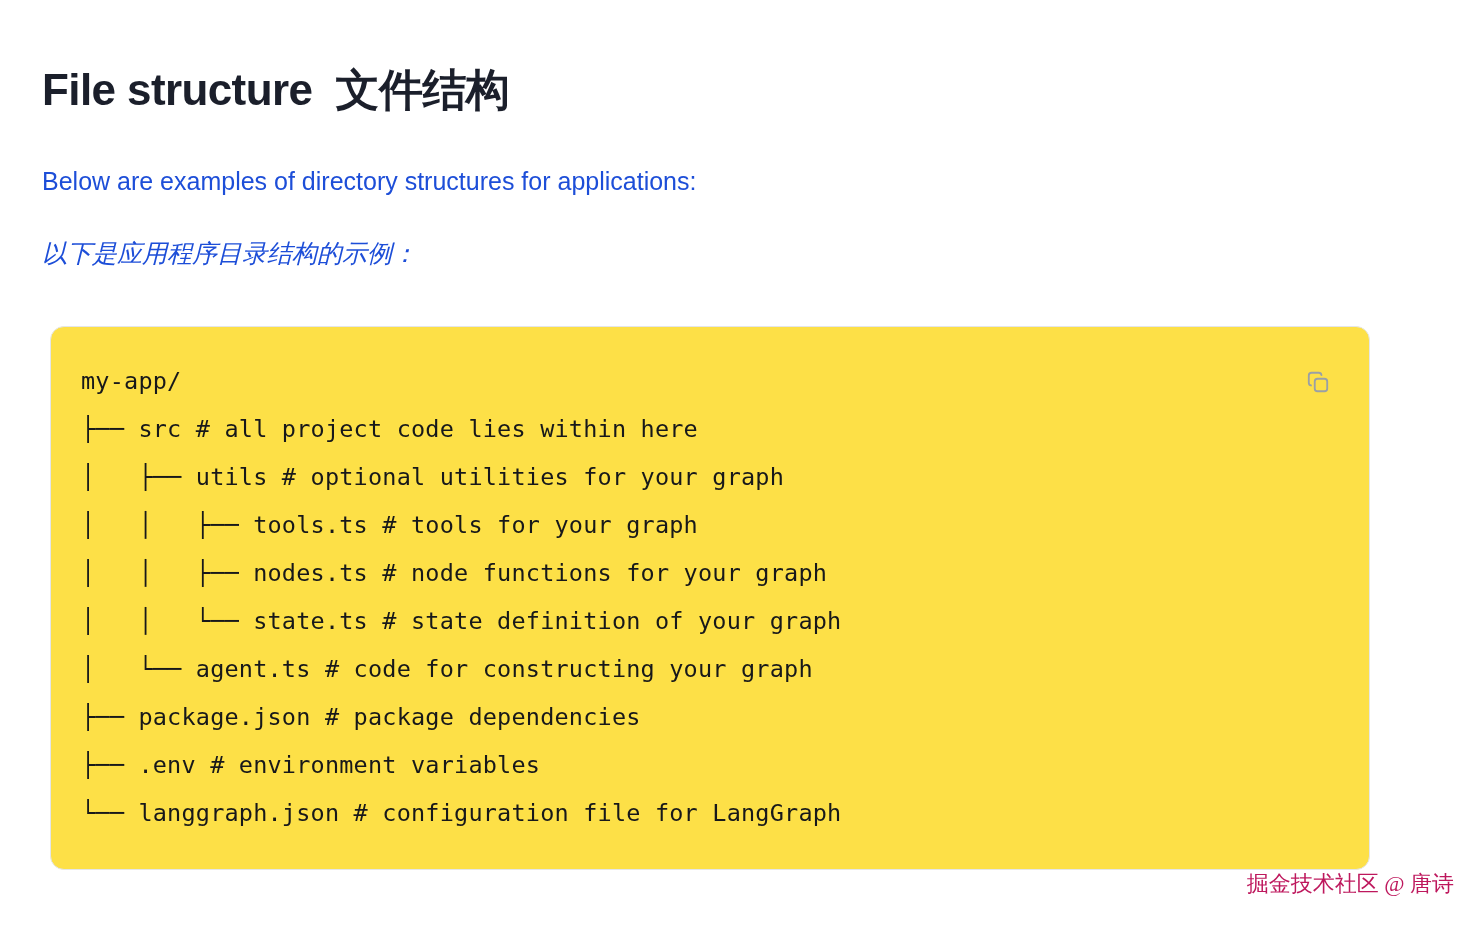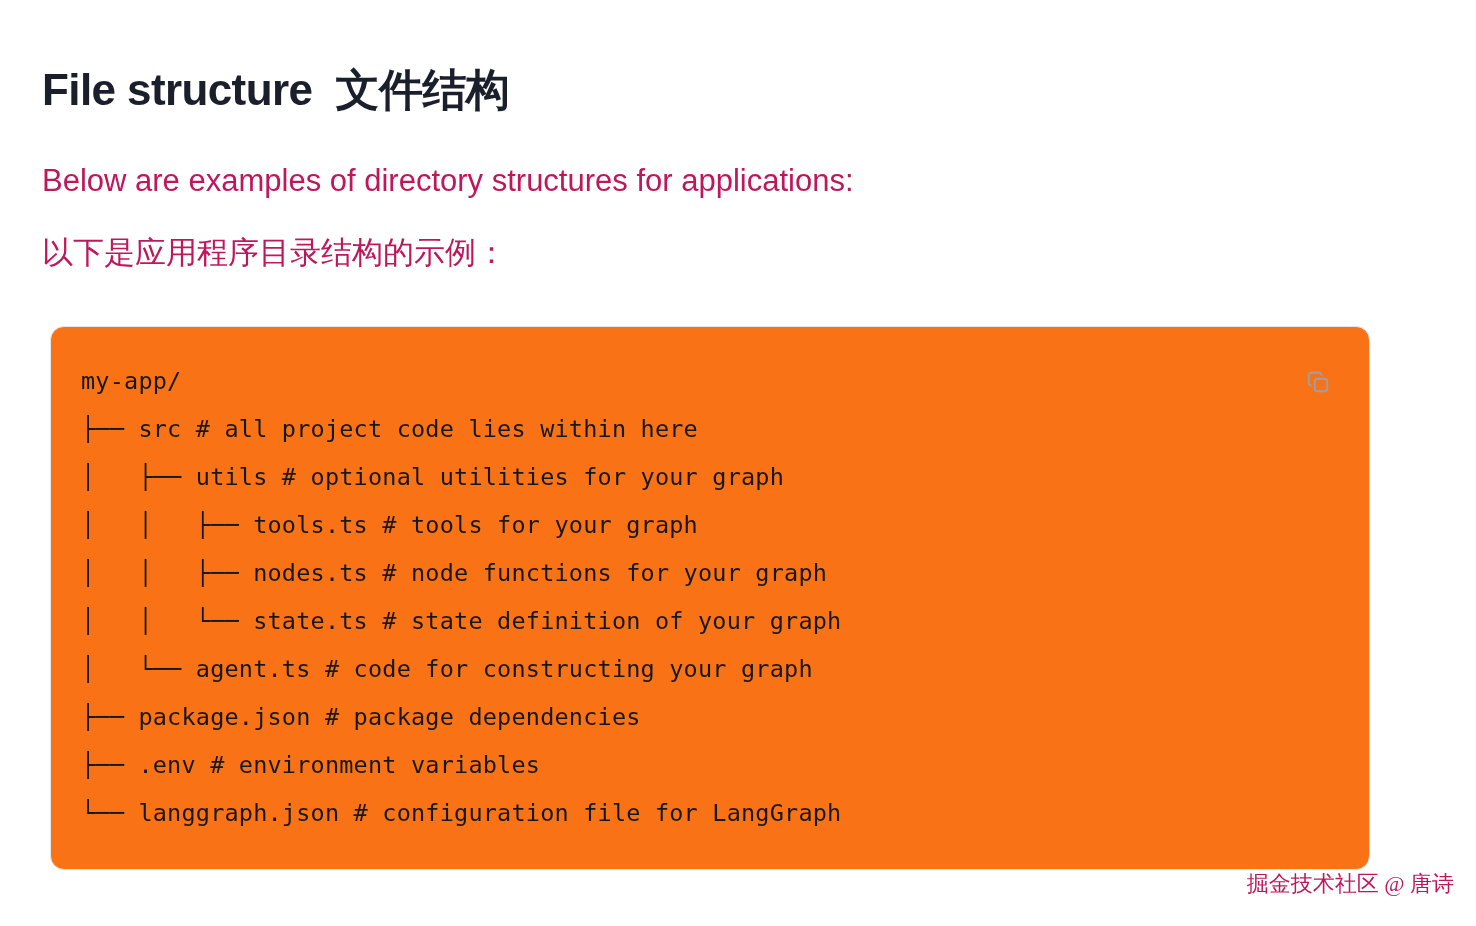--- a/index.html
+++ b/index.html
@@ -30,38 +30,38 @@
     font-size: 44px;
     line-height: 56px;
     font-weight: 700;
     letter-spacing: -0.6px;
     color: #1b1f2b;
     white-space: pre;
   }
 
   .paragraph {
     margin: 0;
-    font-size: 31px;
+    font-size: 25px;
     line-height: 34px;
     font-weight: 400;
-    color: #be185d;
+    color: #1d4ed8;
     white-space: pre;
   }
   .paragraph.first { padding-top: 46px; }
-  .paragraph.second { padding-top: 38px; }
+  .paragraph.second { padding-top: 38px; font-style: italic; }
 
   .code-card {
     position: relative;
     margin-top: 56px;
     margin-left: 8px;
     width: 1320px;
     box-sizing: border-box;
     border: 1px solid #e4e6e9;
     border-radius: 14px;
-    background: #f97316;
+    background: #fde047;
     padding: 30px 34px 32px 30px;
   }
 
   .copy-button {
     position: absolute;
     top: 40px;
     right: 36px;
     width: 30px;
     height: 30px;
     display: flex;

